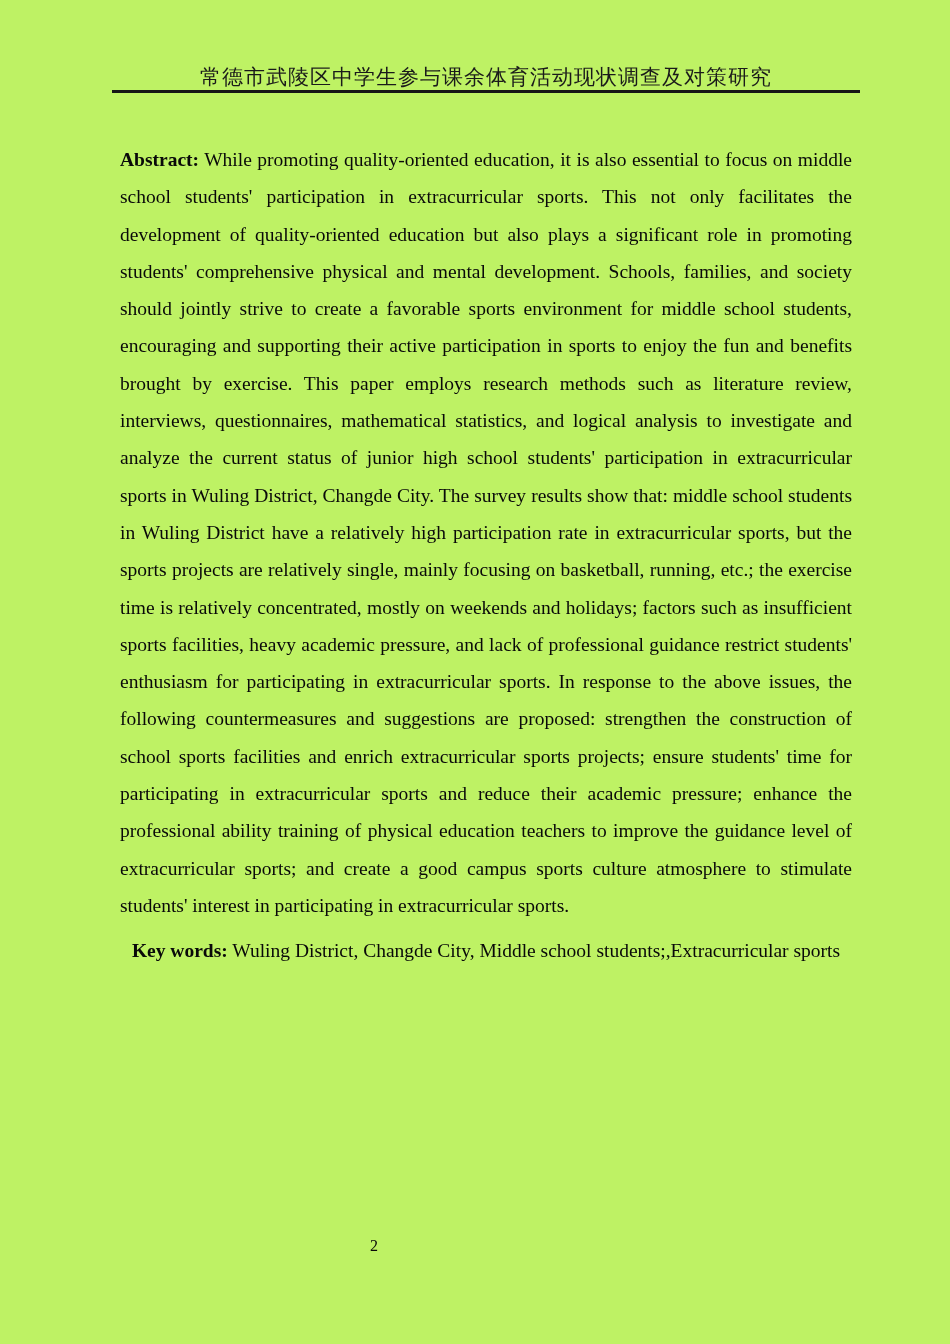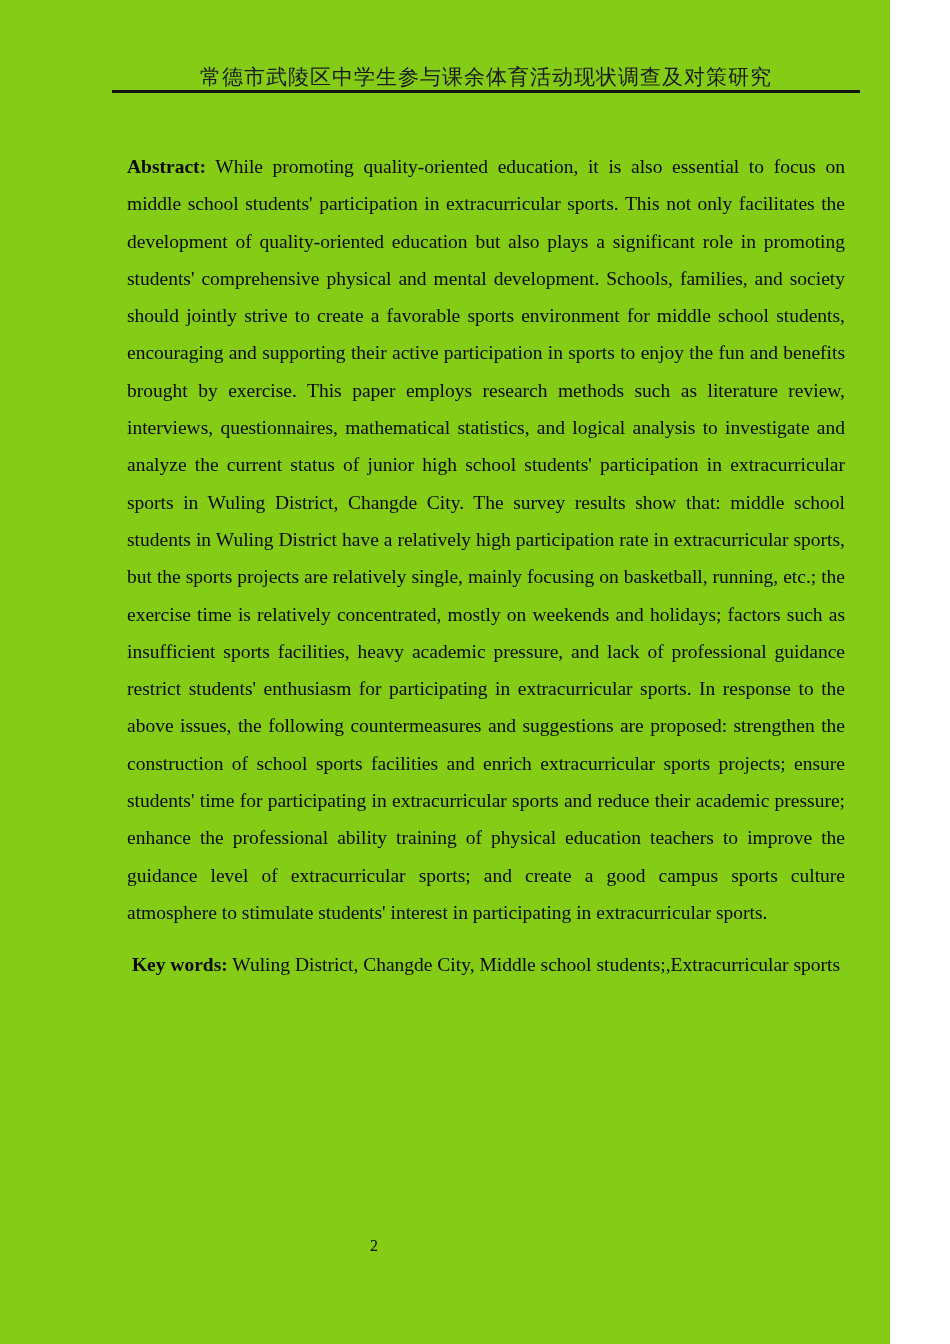--- a/index.html
+++ b/index.html
@@ -8,25 +8,24 @@
   }
   body {
     width: 950px;
     height: 1344px;
     background: #ffffff;
     color: #000000;
     font-family: "Liberation Serif", "DejaVu Serif", serif;
   }
   .page {
     position: relative;
-    width: 842px;
+    width: 950px;
     height: 1344px;
-    background: #84cc16;
+    background: #bef264;
     overflow: hidden;
-    padding-left: 48px;
   }
   .running-head {
     position: absolute;
     top: 63px;
     left: 112px;
     width: 748px;
     text-align: center;
     font-size: 21px;
     letter-spacing: 1px;
     white-space: nowrap;
@@ -40,21 +39,21 @@
     height: 3px;
     background: #161616;
   }
   .content {
     position: absolute;
     top: 133px;
     left: 112px;
     width: 748px;
   }
   .para {
-    margin: 15px;
+    margin: 8px;
     font-size: 19.5px;
     line-height: 37.3px;
     text-align: justify;
     text-justify: inter-word;
     color: #090909;
   }
   .para .label {
     font-weight: bold;
   }
   .keywords-para {

